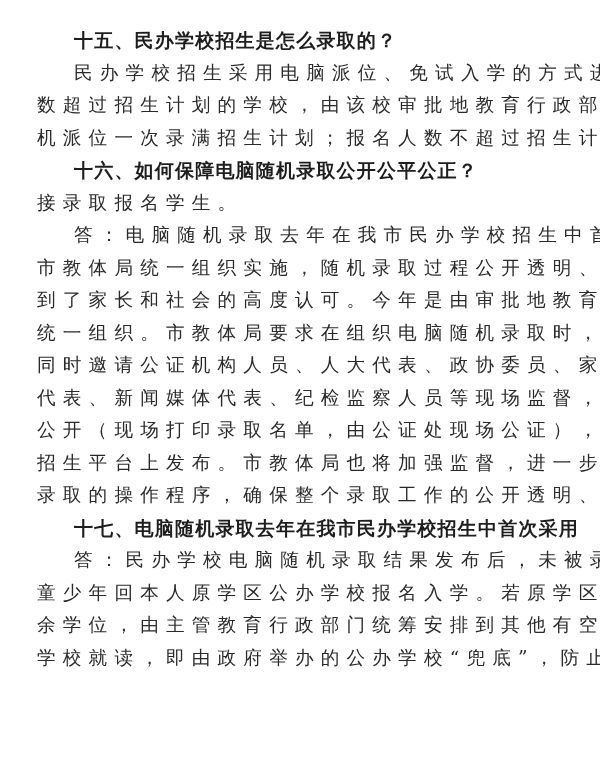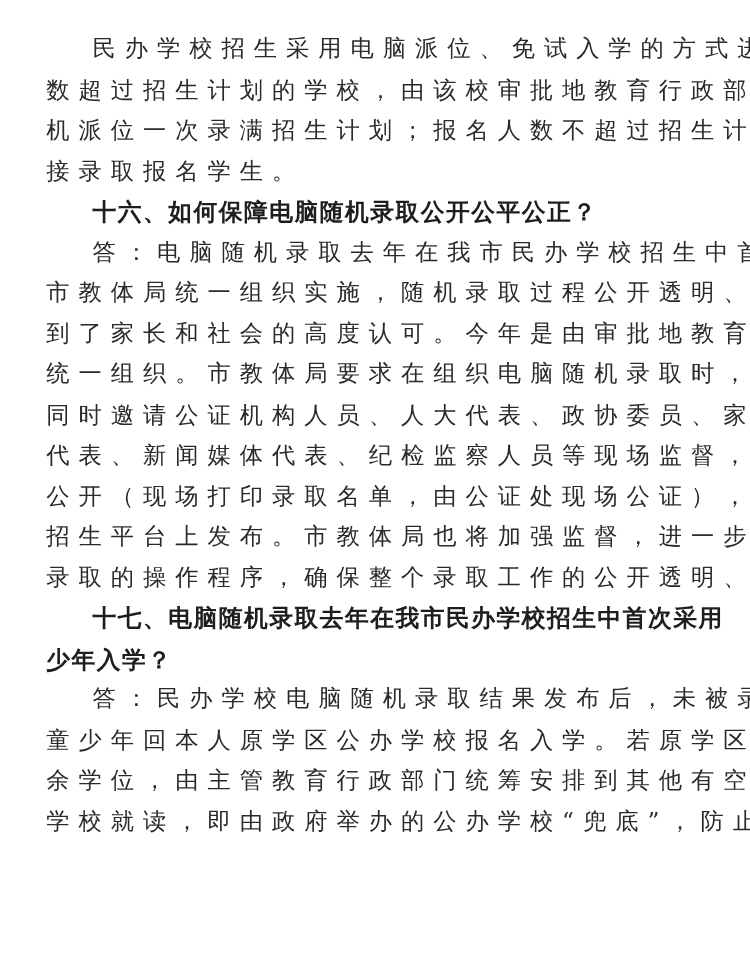--- a/index.html
+++ b/index.html
@@ -41,36 +41,36 @@
     }
     .heading.indent {
       padding-left: 37px;
     }
   </style>
 </head>
 <body>
 
 <div class="page">
 
+  <div class="line heading indent">十五、民办学校招生是怎么录取的？</div>
   <div class="line indent">民办学校招生采用电脑派位、免试入学的方式进行。报名人</div>
   <div class="line">数超过招生计划的学校，由该校审批地教育行政部门通过电脑随</div>
   <div class="line">机派位一次录满招生计划；报名人数不超过招生计划的学校，直</div>
+  <div class="line heading indent">十六、如何保障电脑随机录取公开公平公正？</div>
+
   <div class="line">接录取报名学生。</div>
-
-  <div class="line heading indent">十六、如何保障电脑随机录取公开公平公正？</div>
   <div class="line indent">答：电脑随机录取去年在我市民办学校招生中首次采用，由</div>
   <div class="line">市教体局统一组织实施，随机录取过程公开透明、公平公正，得</div>
   <div class="line">到了家长和社会的高度认可。今年是由审批地教育行政部门部门</div>
   <div class="line">统一组织。市教体局要求在组织电脑随机录取时，要全程录像，</div>
   <div class="line">同时邀请公证机构人员、人大代表、政协委员、家长代表、教师</div>
   <div class="line">代表、新闻媒体代表、纪检监察人员等现场监督，录取结果即时</div>
   <div class="line">公开（现场打印录取名单，由公证处现场公证），并第一时间在</div>
   <div class="line">招生平台上发布。市教体局也将加强监督，进一步规范电脑随机</div>
   <div class="line">录取的操作程序，确保整个录取工作的公开透明、公正权威。</div>
 
   <div class="line heading indent">十七、电脑随机录取去年在我市民办学校招生中首次采用</div>
-  <div class="line heading">少年入学？</div>
   <div class="line indent">答：民办学校电脑随机录取结果发布后，未被录取的适龄儿</div>
   <div class="line">童少年回本人原学区公办学校报名入学。若原学区公办学校无空</div>
   <div class="line">余学位，由主管教育行政部门统筹安排到其他有空余学位的公办</div>
   <div class="line">学校就读，即由政府举办的公办学校“兜底”，防止适龄儿童少</div>
 
 </div>
 
 </body></html>

